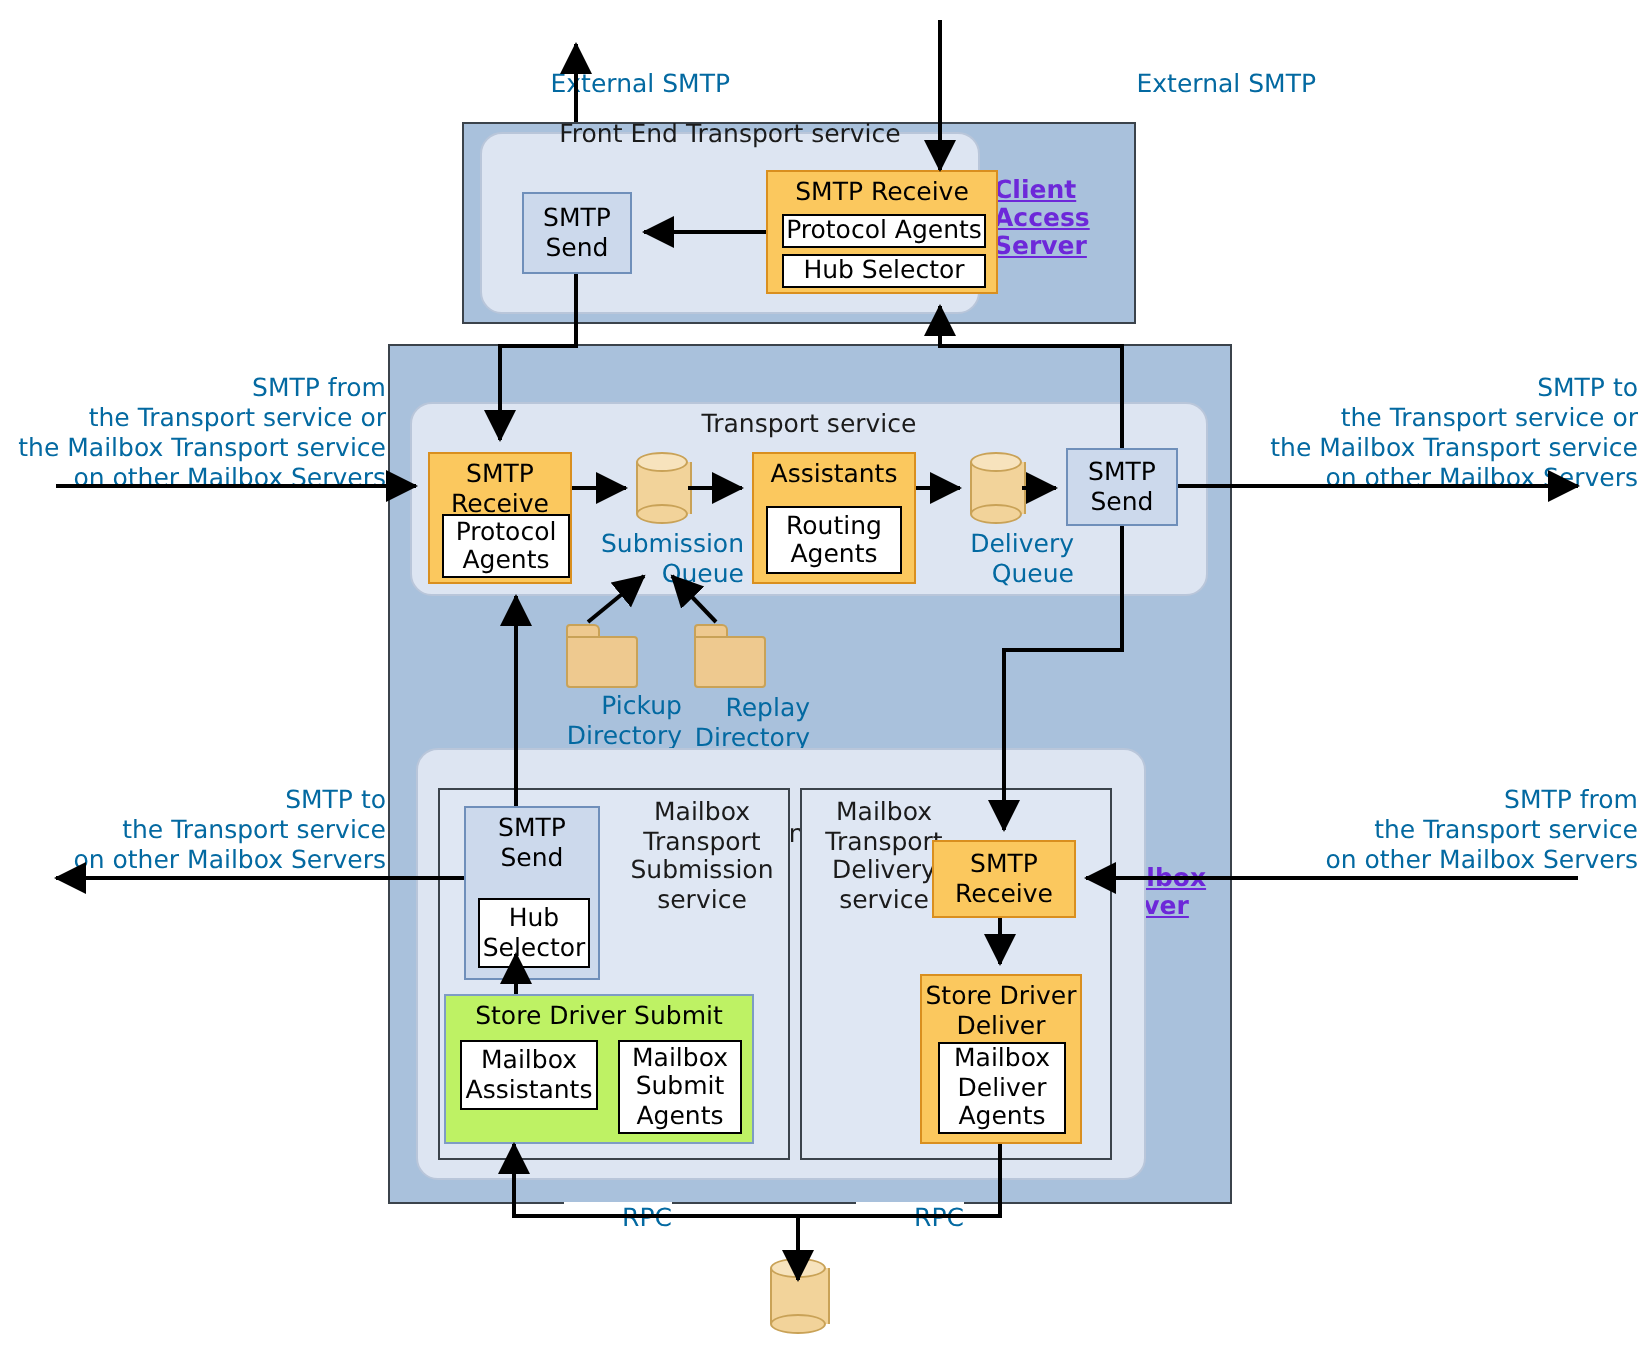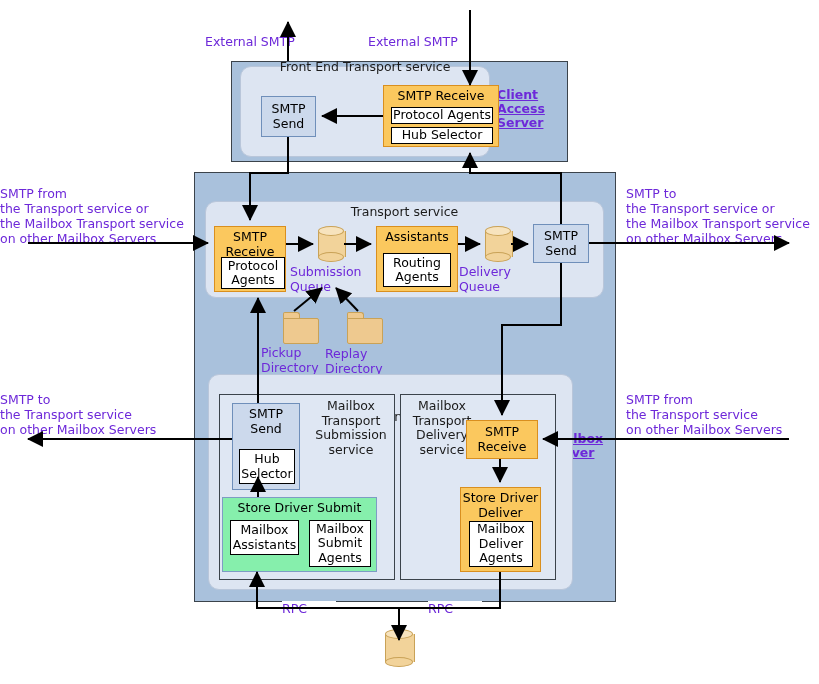--- a/index.html
+++ b/index.html
@@ -60,21 +60,21 @@
     font-size:12.5px;
     line-height:14.5px;
     text-align:center;
     box-sizing:border-box;
   }
   .node-orange{
     background:#fbc85e;
     border:1.6px solid #d98f1f;
   }
   .node-blue{
-    background:#86efac;
+    background:#bef264;
     border:1.2px solid #7e9cc4;
   }
   .node-lightblue{
     background:#ccd9ec;
     border:1.3px solid #6f8fba;
   }
   .node-title{padding-top:3px;white-space:nowrap;}
 
   .inner-white{
     background:#ffffff;
@@ -86,22 +86,22 @@
     align-items:center;
     justify-content:center;
     box-sizing:border-box;
   }
 
   
   .free-text{
     position:absolute;
     font-size:12.5px;
     line-height:15px;
-    text-align:left;
-    color:#6d28d9;
+    text-align:right;
+    color:#0369a1;
     white-space:pre-line;
   }
 
   
   .cyl{position:absolute;}
   .cyl .body{
     position:absolute;left:0;top:5px;width:100%;height:calc(100% - 10px);
     background:#f2d39a;border-left:1.3px solid #c9a257;border-right:1.3px solid #c9a257;
   }
   .cyl .top{

